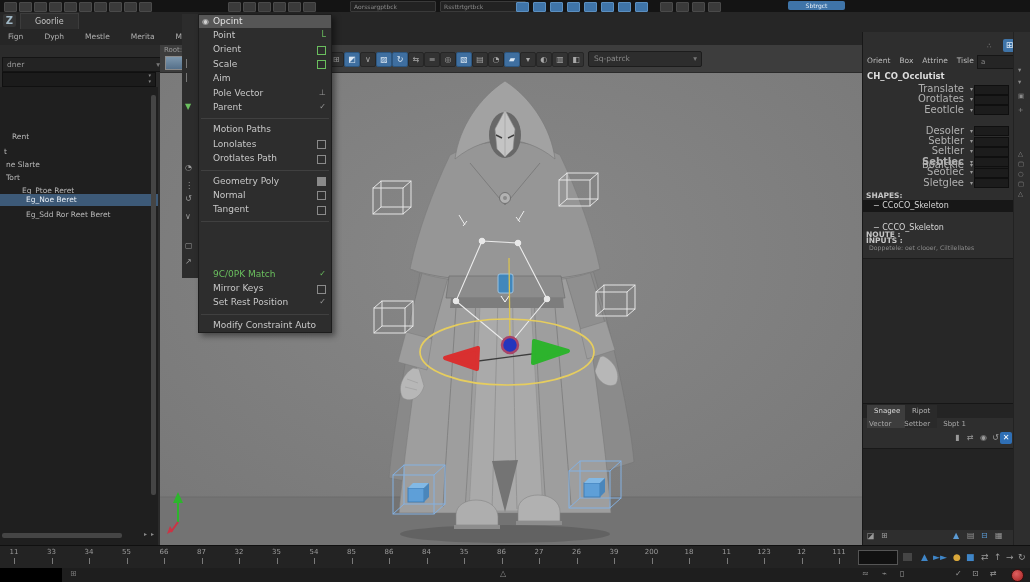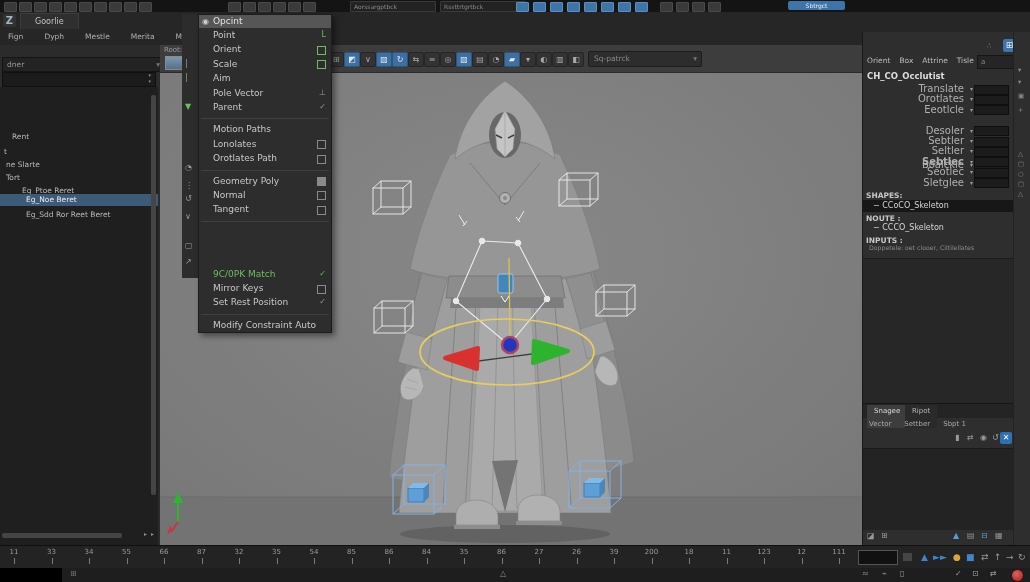--- a/index.html
+++ b/index.html
@@ -431,21 +431,21 @@
           <div class="cb-input"></div>
         </div>
         <div class="cb-row" style="top: 145.6px;">
           <span class="cb-label">Sletglee</span>
           <span class="cb-arr">▾</span>
           <div class="cb-input"></div>
         </div>
       </div>
     <div class="cb-sec" style="top:159px">SHAPES:</div>
     <div class="cb-noderow hl" style="top:168px">− CCoCO_Skeleton</div>
-    <div class="cb-sec" style="top:182px">NOUTE :</div>
+    <div class="cb-sec" style="top:198px">NOUTE :</div>
     <div class="cb-noderow" style="top:190px">− CCCO_Skeleton</div>
     <div class="cb-sec" style="top:204px">INPUTS :</div>
     <div id="cb-inputs-text">Doppetele: oet clooer, Ciltilellates</div>
     <div id="cb-lowerarea"></div>
 
     <div id="lr-tabs">
         <div class="lr-tab active" style="left: 4px;">Snagee</div>
         <div class="lr-tab" style="left: 42px;">Ripot</div>
       </div>
     <div id="lr-menu">

